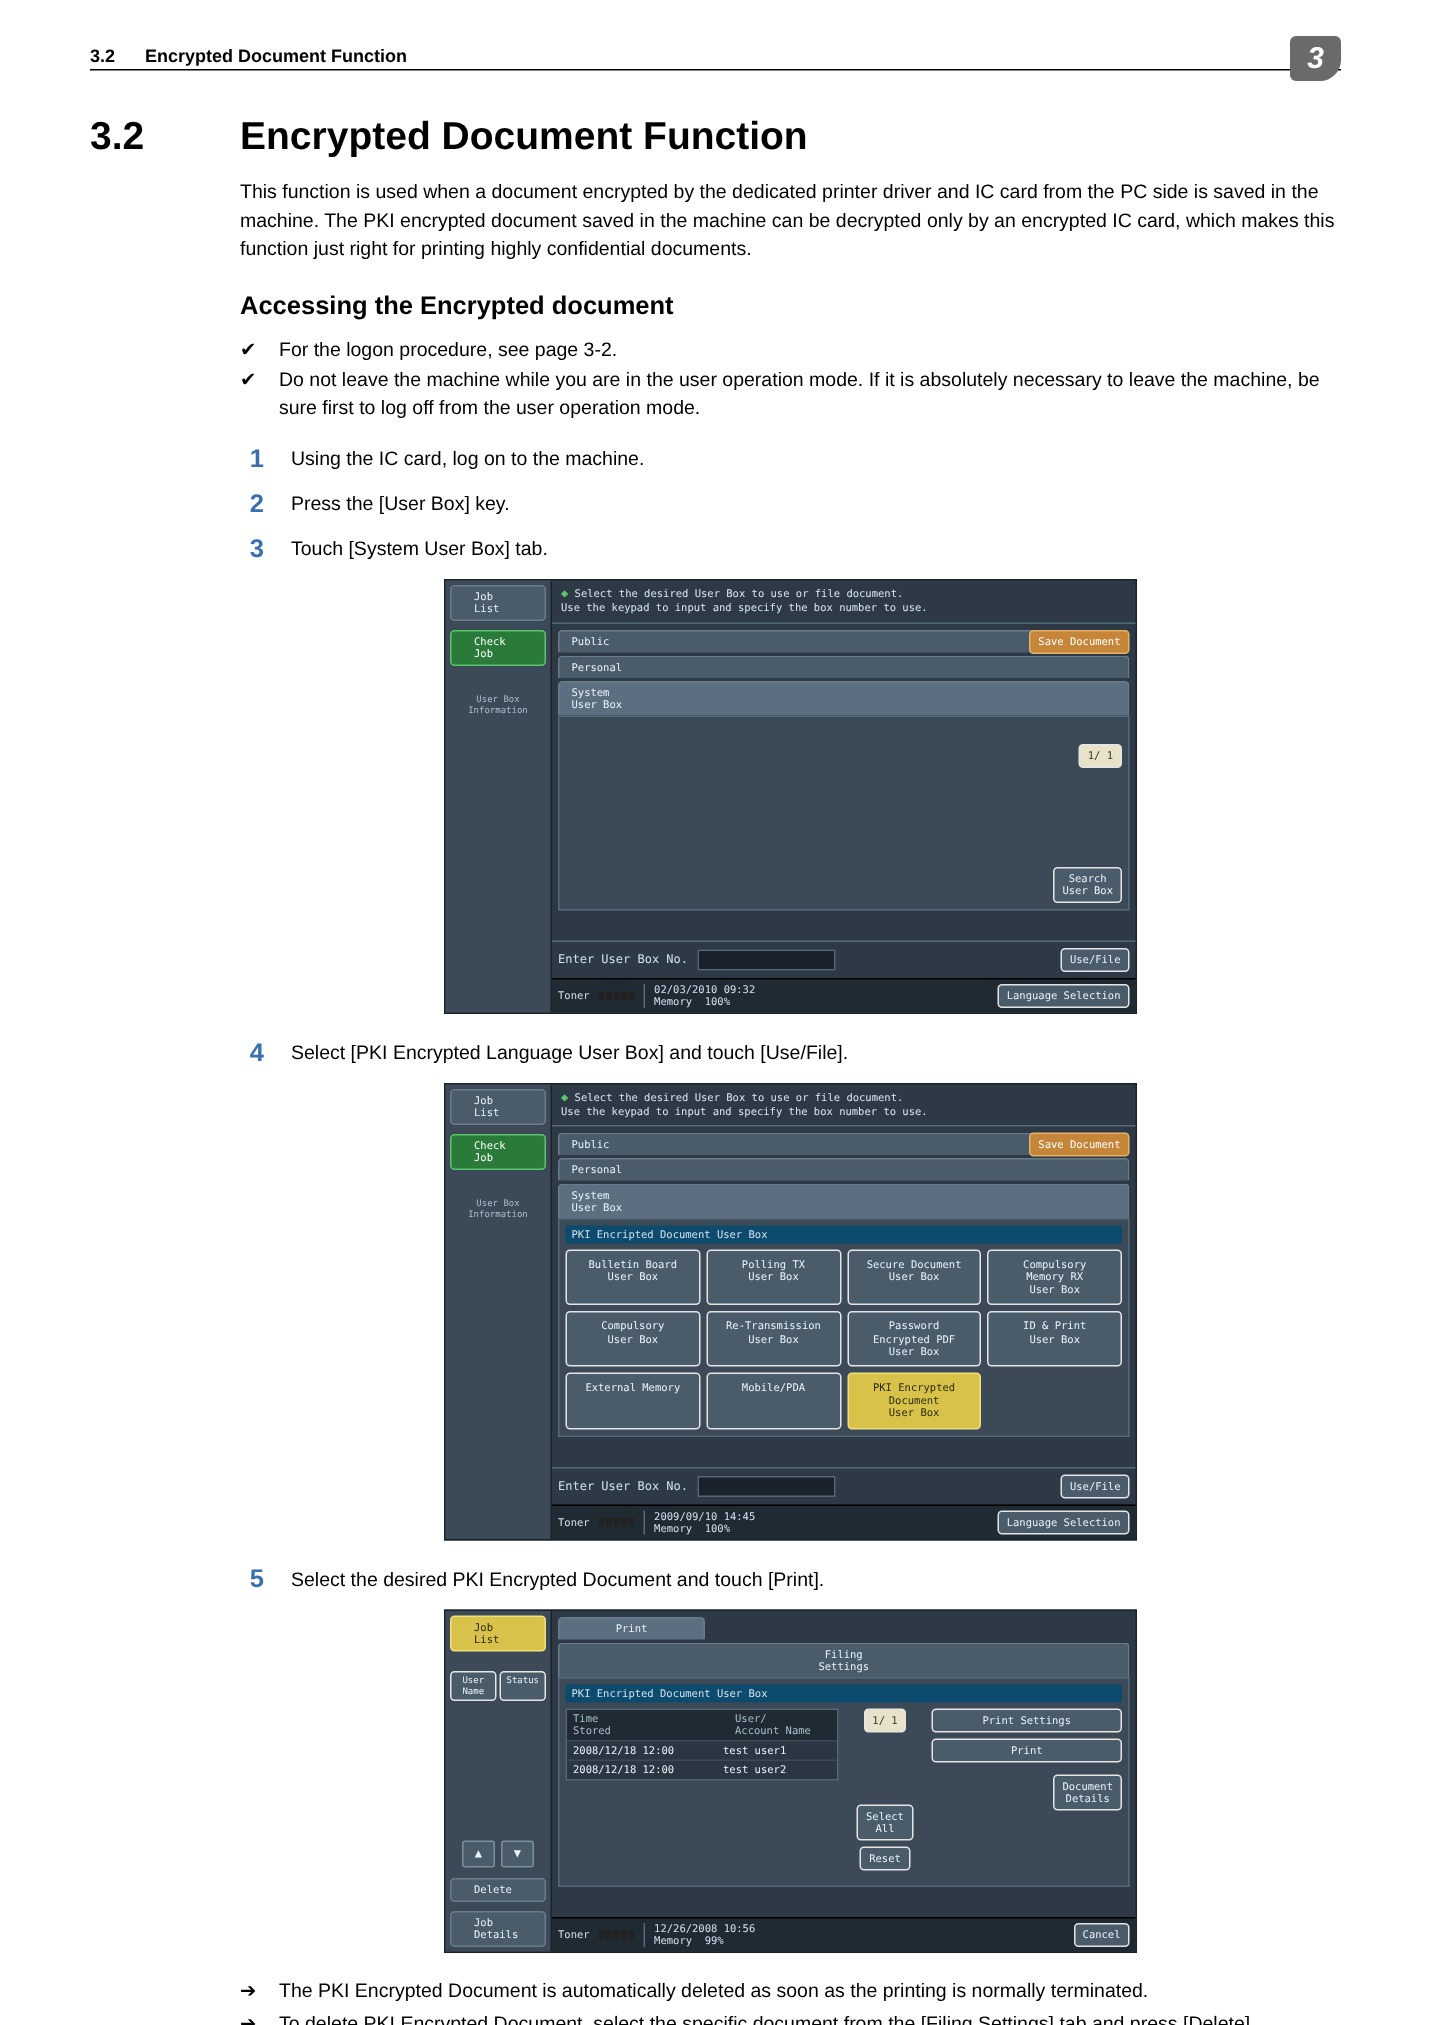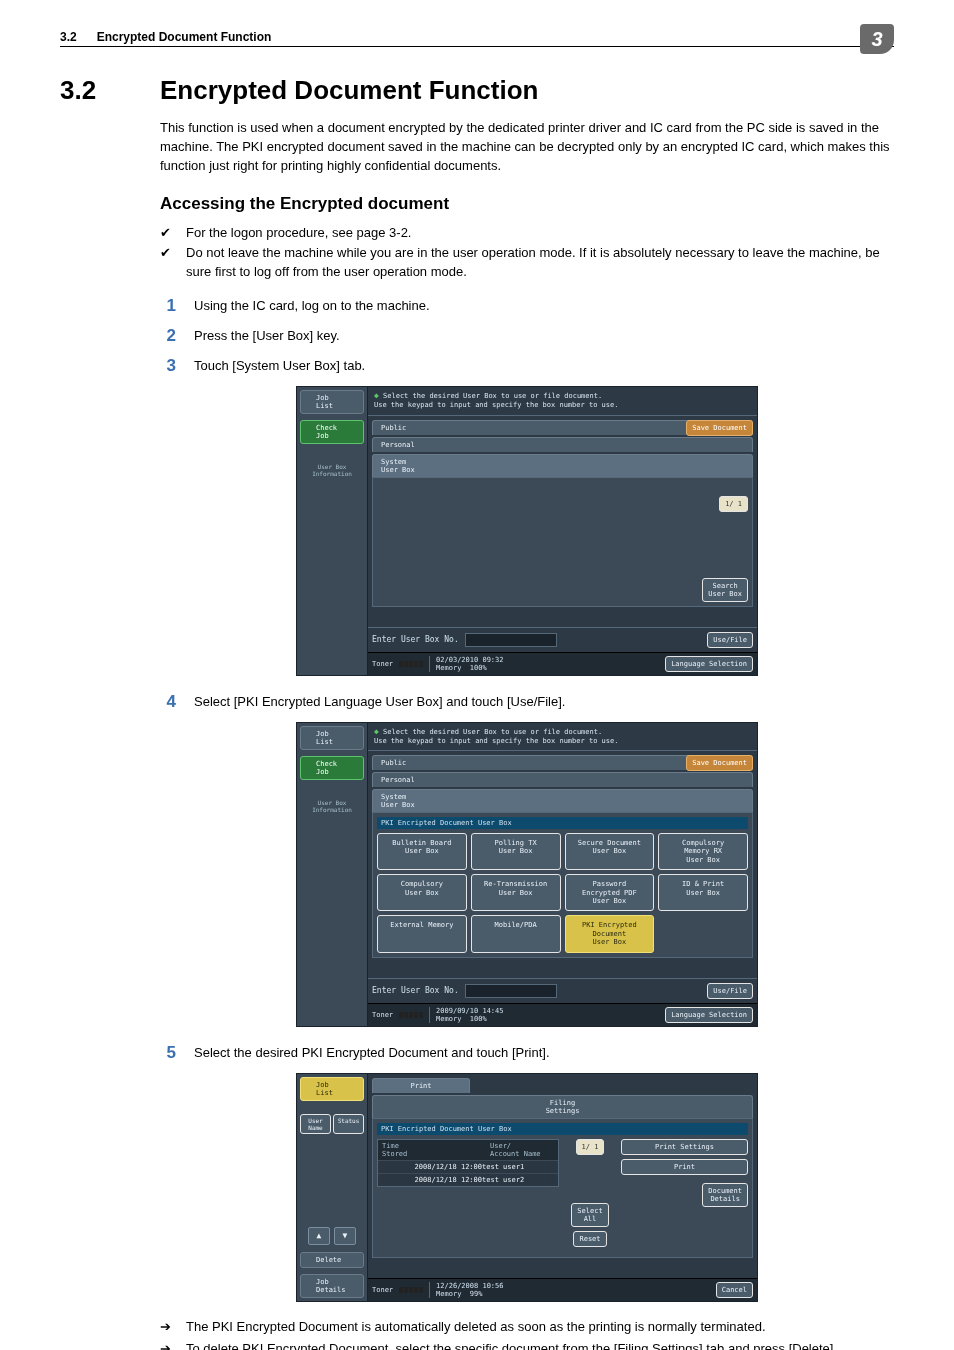--- a/index.html
+++ b/index.html
@@ -304,21 +304,21 @@
     display: flex;
     background: #1f2a33;
   }
   .list-head div { padding: 2px 4px; color: #a8bfce; }
   .list-row {
     display: flex;
     padding: 2px 4px;
     border-top: 1px solid #3c4a57;
     color: #eaf2f9;
   }
-  .list-row div:first-child { width: 100px; text-align: right; }
+  .list-row div:first-child { width: 100px; }
 
   .side-icons {
     display: flex;
     gap: 4px;
     justify-content: center;
     margin: 4px 0;
   }
   .side-icons .ico {
     width: 20px; height: 16px;
     background: #4a5b6a;

